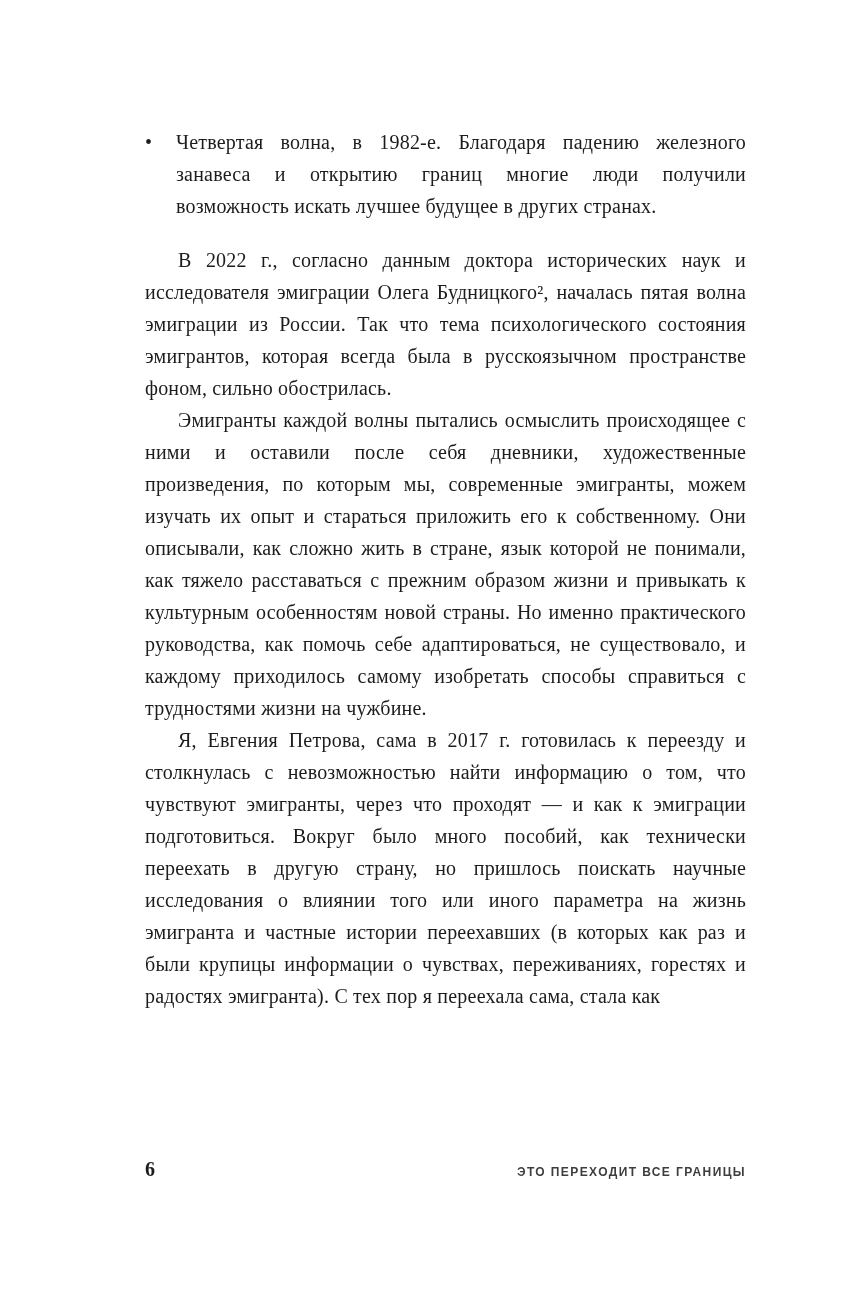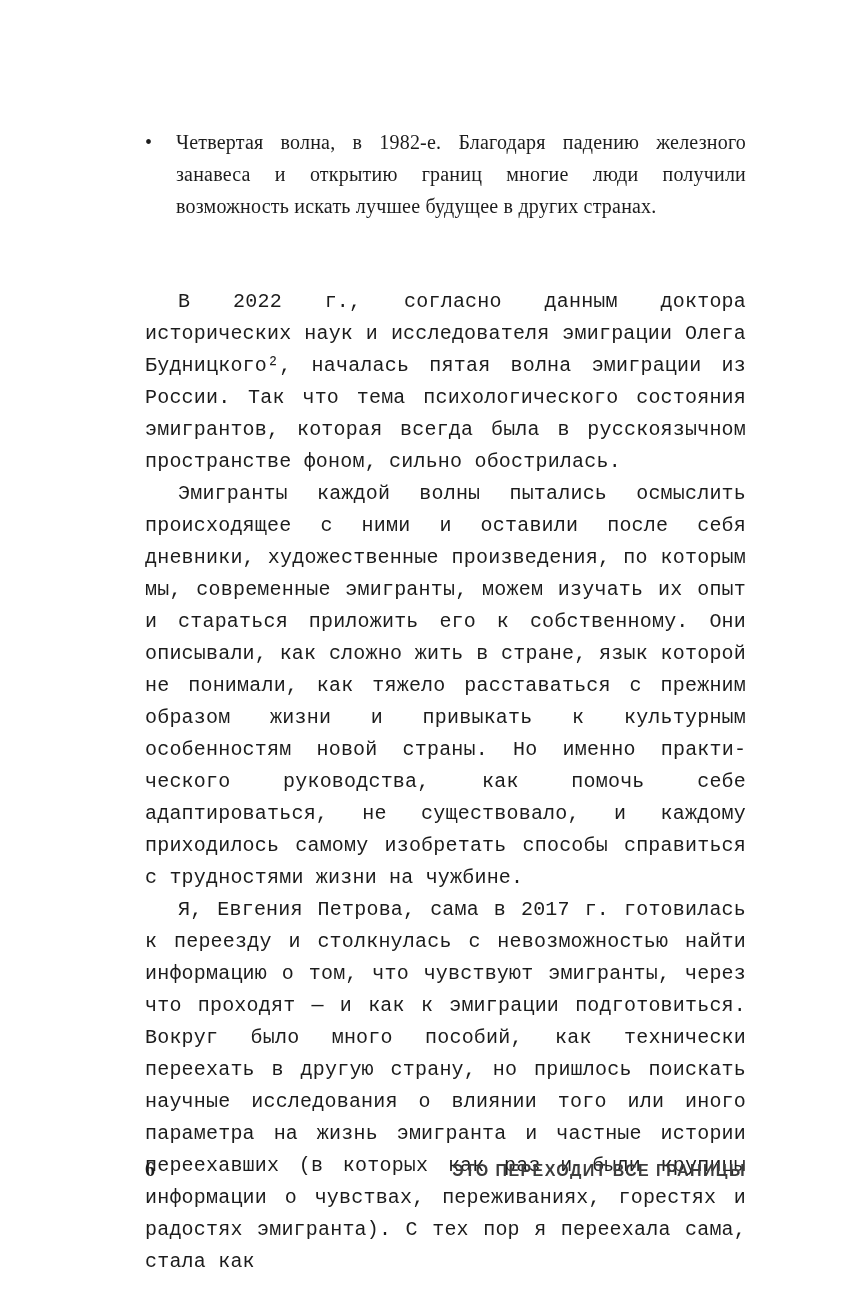--- a/index.html
+++ b/index.html
@@ -42,22 +42,21 @@
     flex: 0 0 31px;
     width: 31px;
   }
 
   .bullet-text {
     flex: 1;
     text-align: justify;
   }
 
   .para-group {
-    margin-top: 64px;
-    font-family: Liberation Mono, monospace;
+    margin-top: 22px;
   }
 
   p.body-para {
     text-align: justify;
     text-indent: 33px;
   }
 
   .page-footer {
     position: absolute;
     left: 145px;
@@ -70,21 +69,21 @@
 
   .page-number {
     font-family: "Liberation Serif", "DejaVu Serif", serif;
     font-size: 20px;
     font-weight: 700;
     color: #1c1c1c;
   }
 
   .running-title {
     font-family: "Liberation Sans", "DejaVu Sans", sans-serif;
-    font-size: 16px;
+    font-size: 12px;
     font-weight: 700;
     letter-spacing: 1.4px;
     color: #3d3d3d;
     text-transform: uppercase;
   }
 </style>
 </head>
 <body>
 
 <div class="page">

